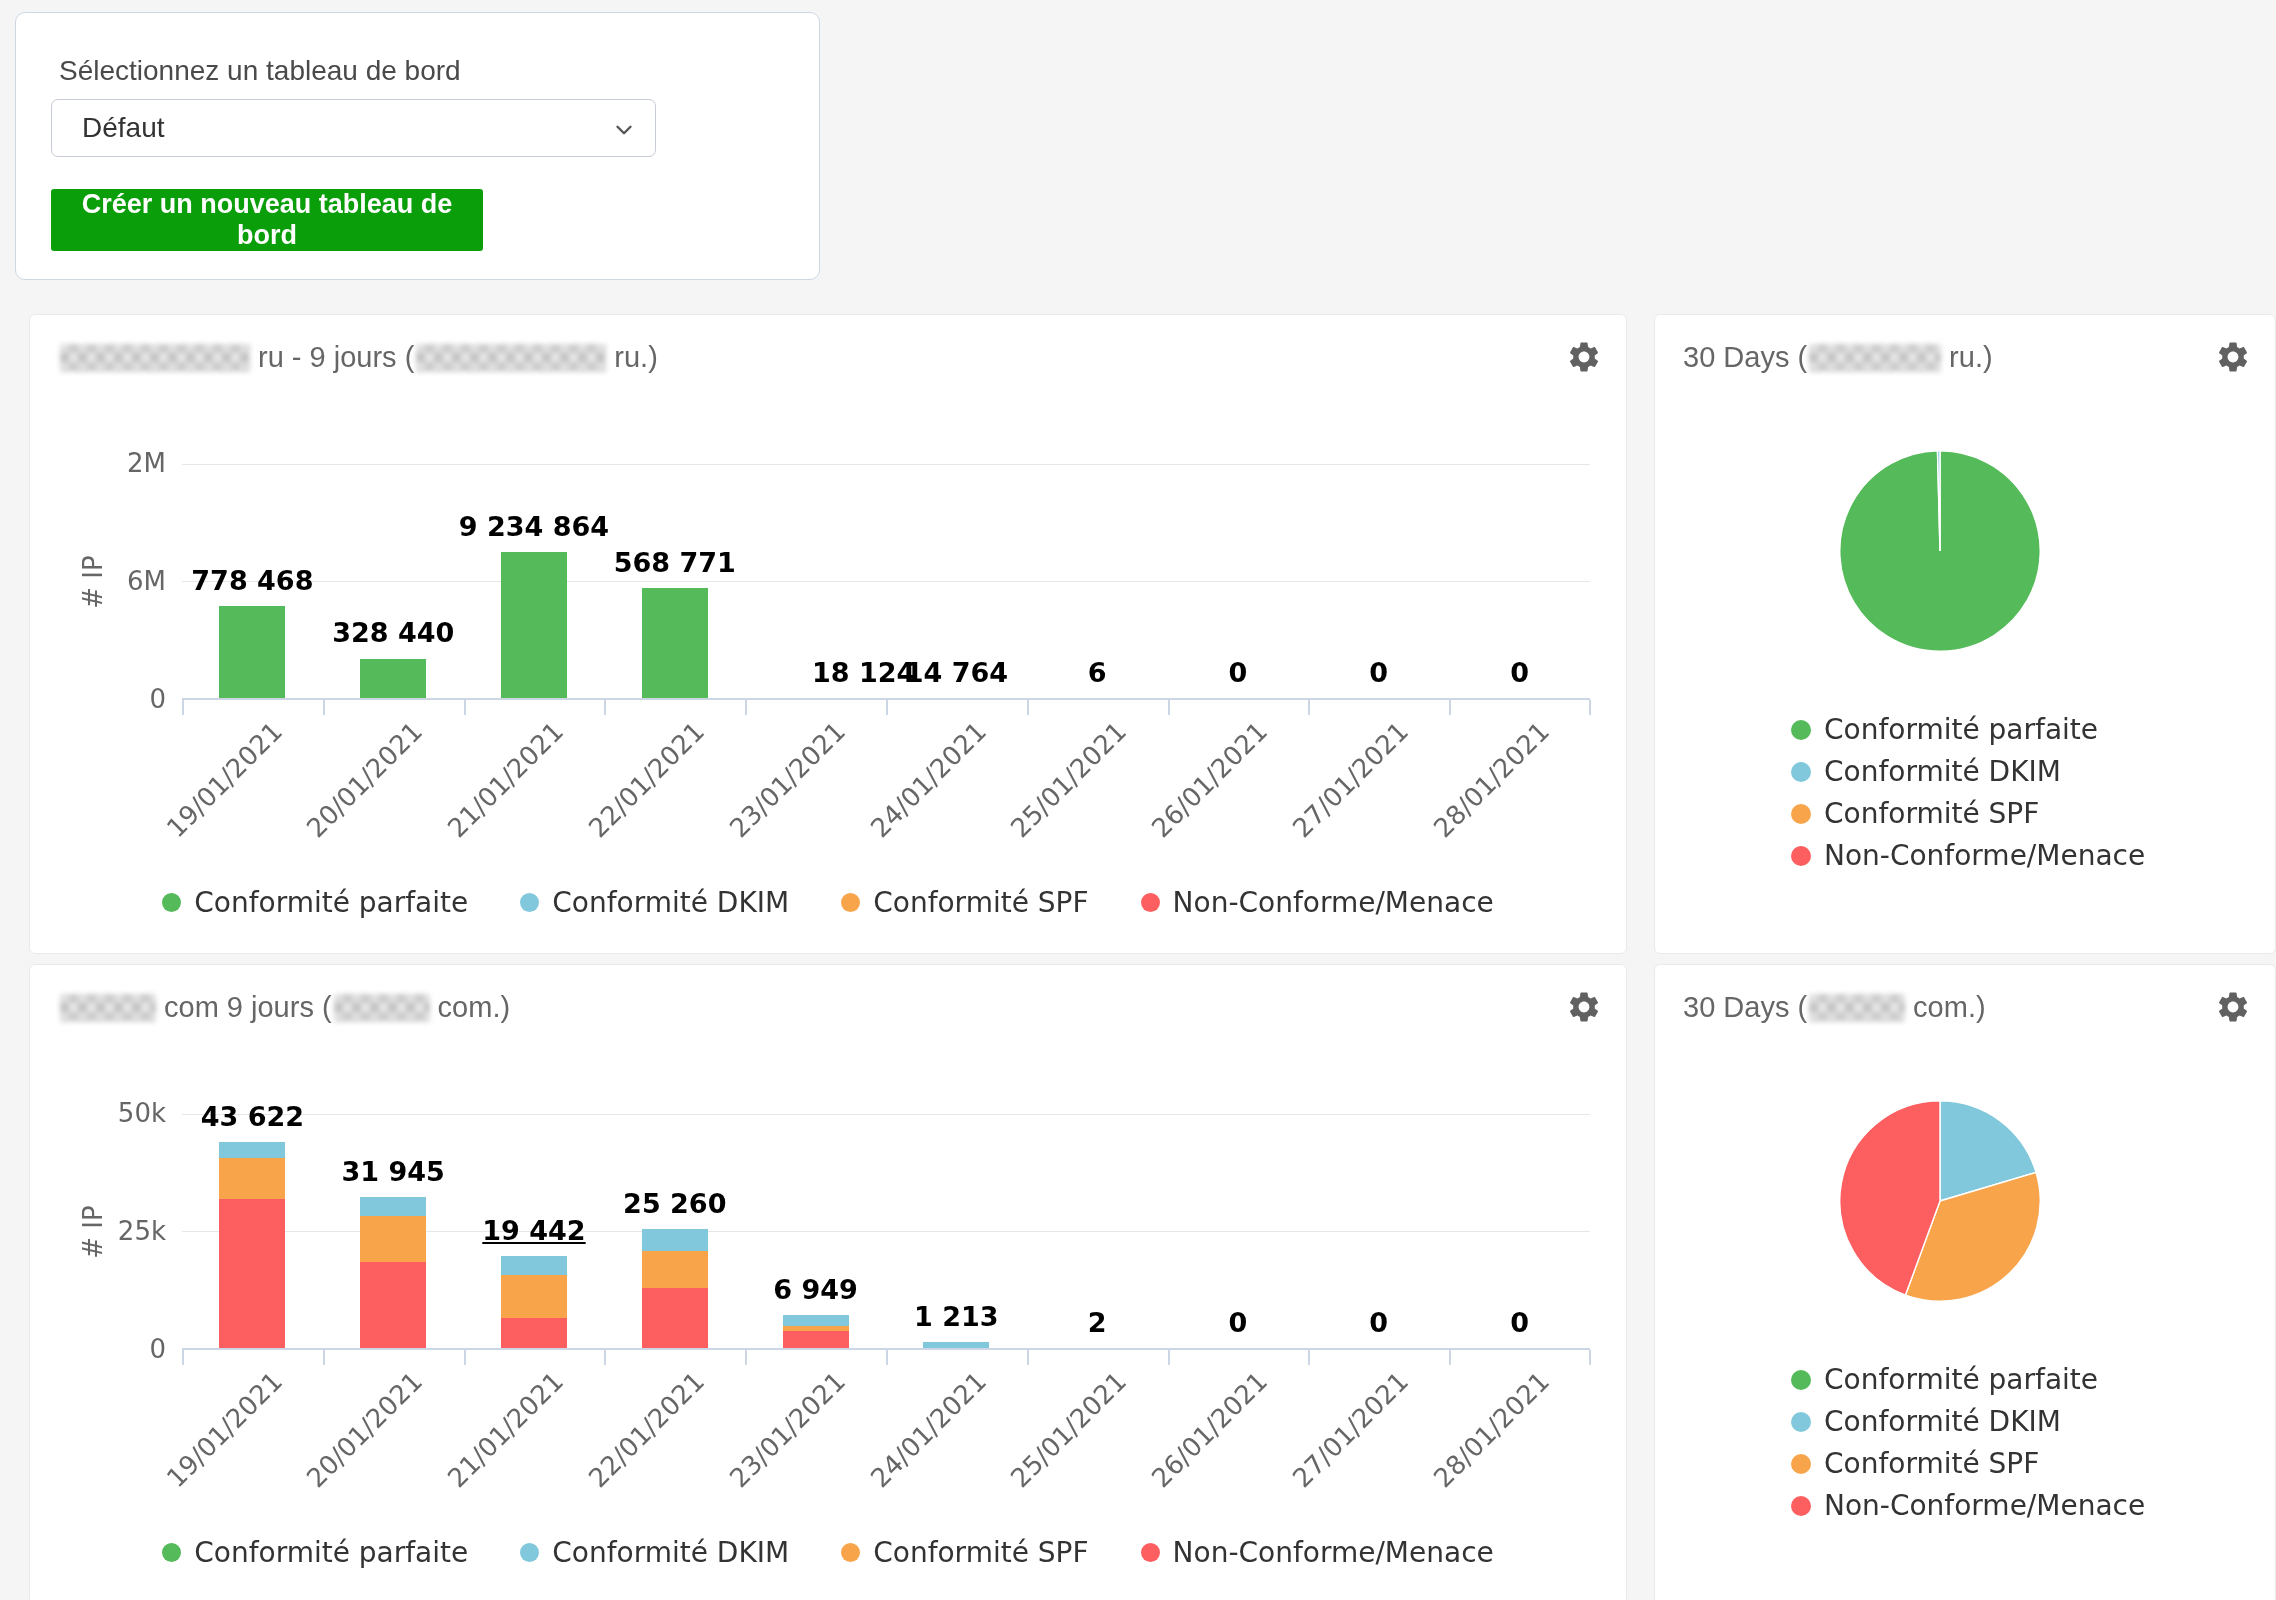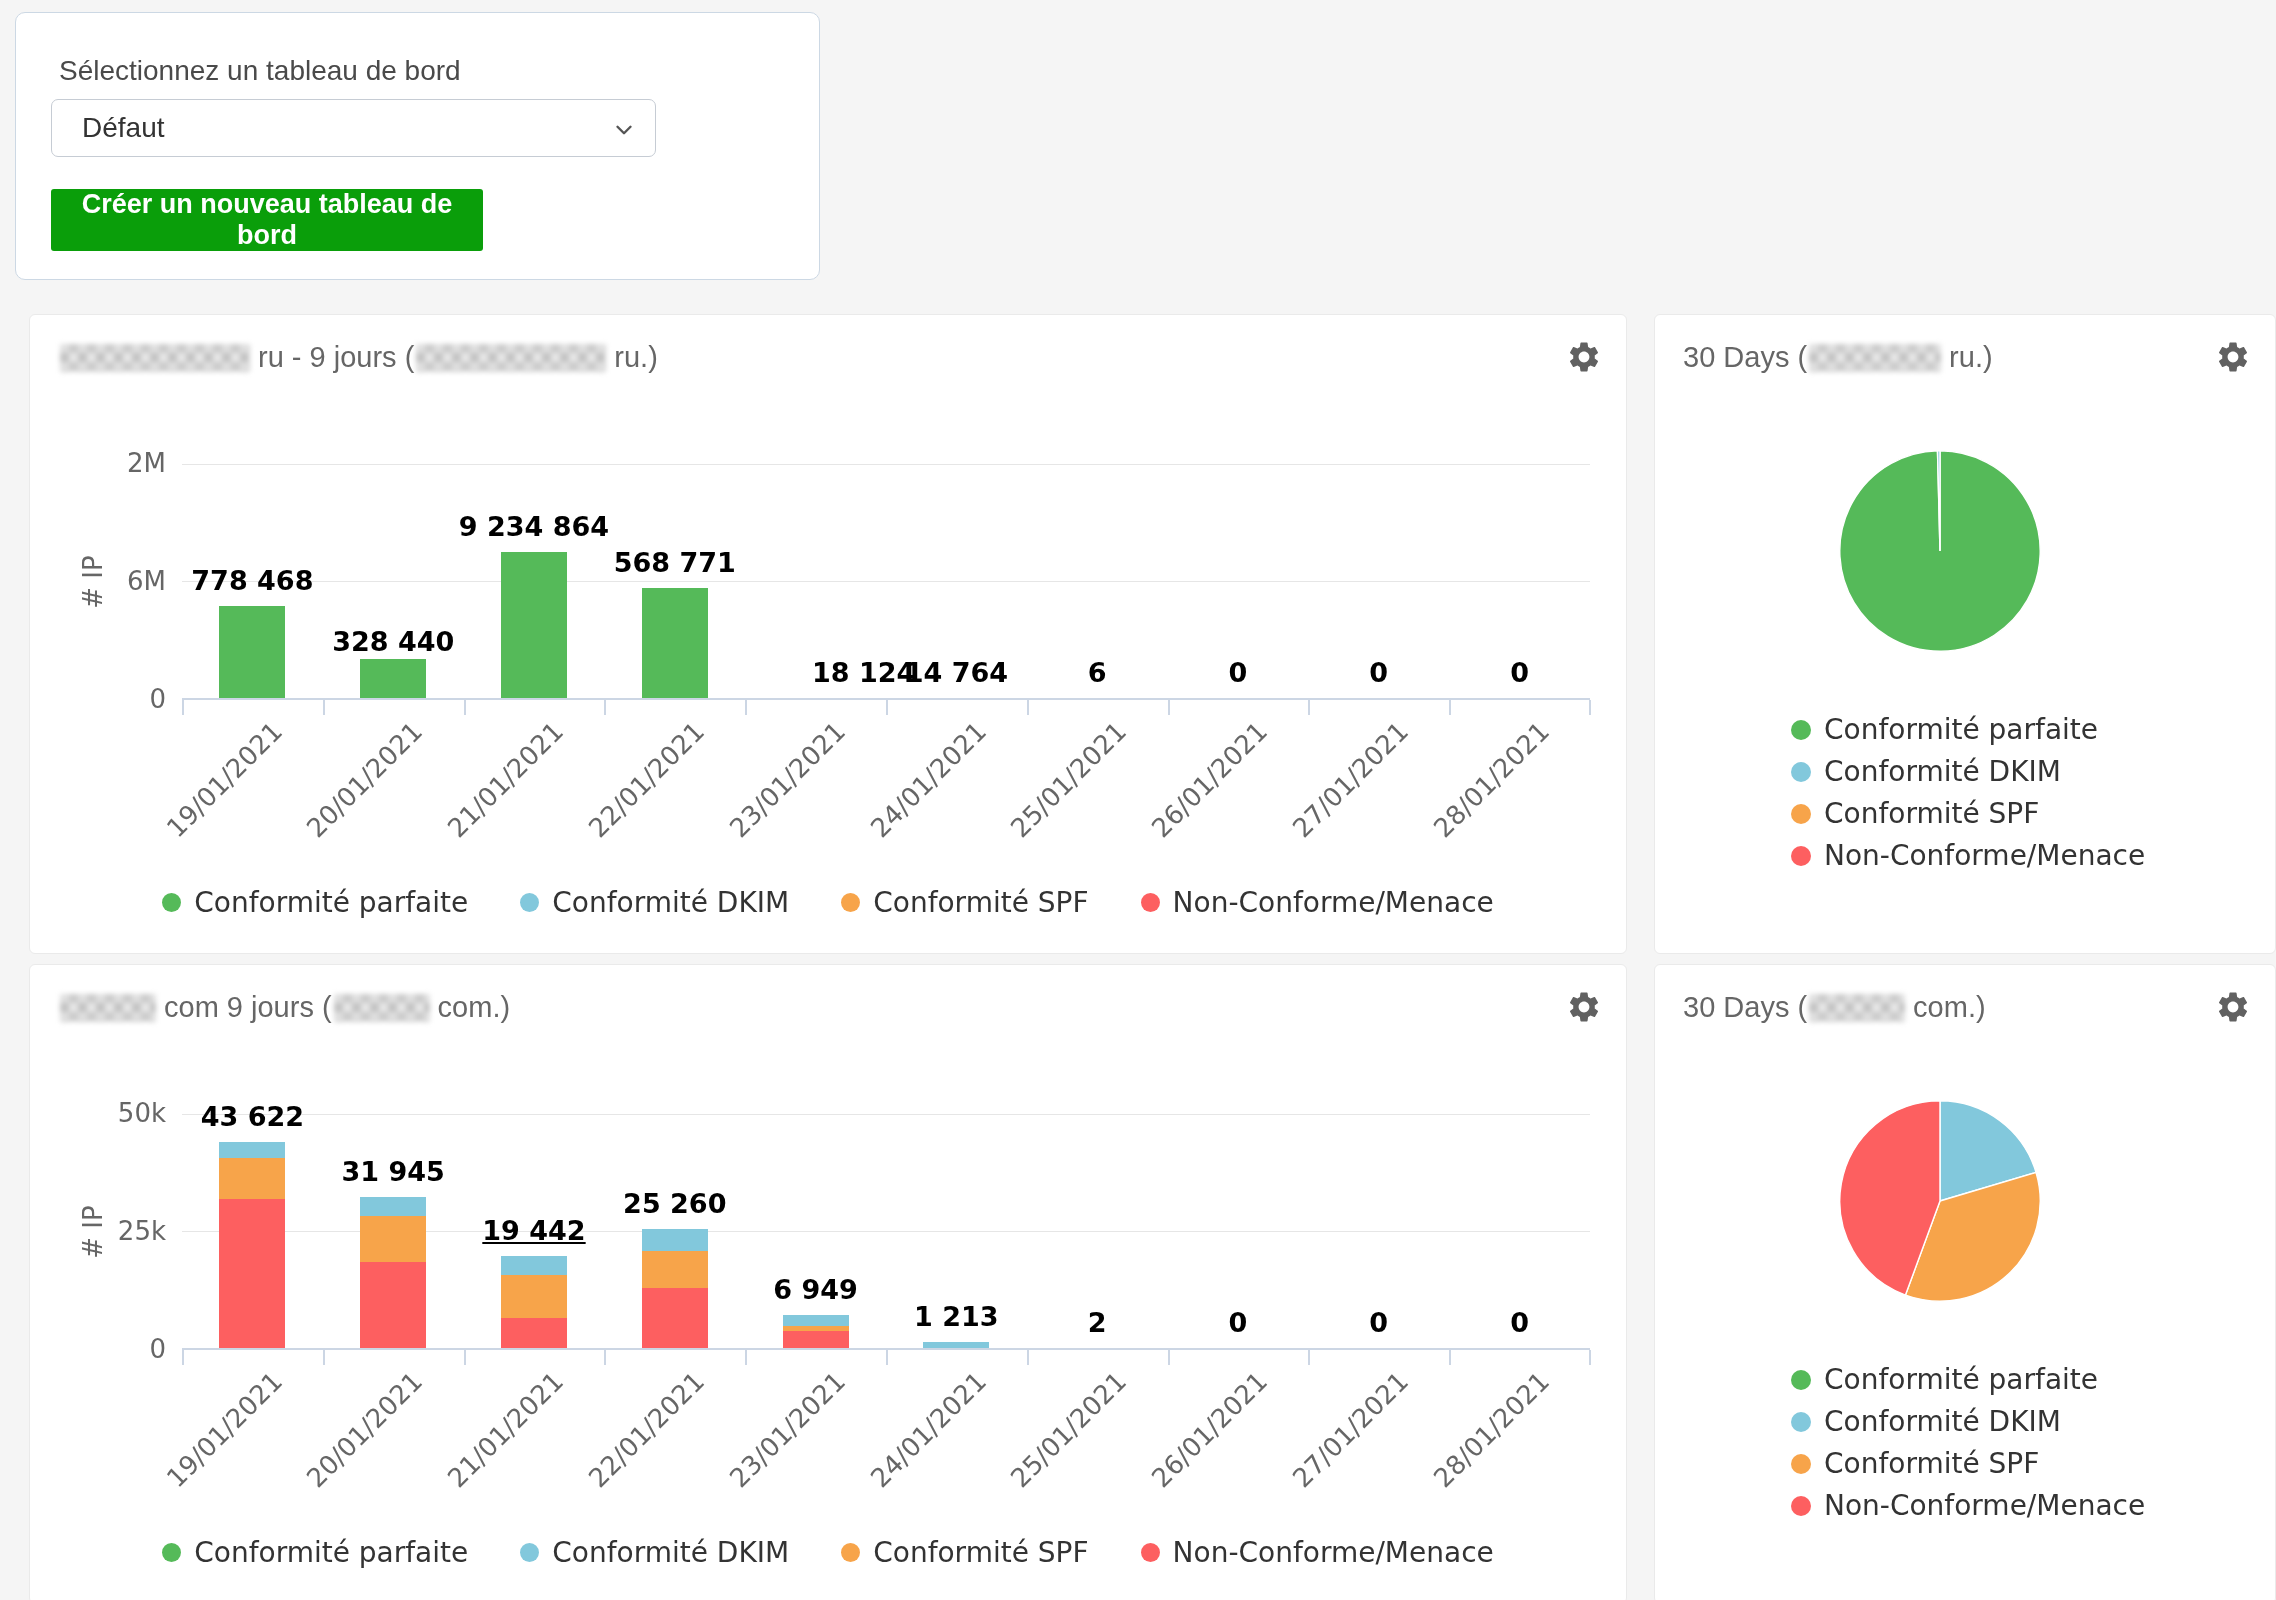--- a/index.html
+++ b/index.html
@@ -106,21 +106,21 @@
               <div class="seg" style="height: 91.8592px; background: rgb(85, 186, 89);"></div>
             </div>
             <div class="vlabel" style="bottom: 101.859px;">778 468</div>
             <div class="xlab">19/01/2021</div>
           </div>
           <div class="col">
             <div class="tickmark"></div>
             <div class="stack">
               <div class="seg" style="height: 38.7559px; background: rgb(85, 186, 89);"></div>
             </div>
-            <div class="vlabel" style="bottom: 41px;">328 440</div>
+            <div class="vlabel" style="bottom: 50px;">328 440</div>
             <div class="xlab">20/01/2021</div>
           </div>
           <div class="col">
             <div class="tickmark"></div>
             <div class="stack">
               <div class="seg" style="height: 145.714px; background: rgb(85, 186, 89);"></div>
             </div>
             <div class="vlabel" style="bottom: 155.714px;">9 234 864</div>
             <div class="xlab">21/01/2021</div>
           </div>

